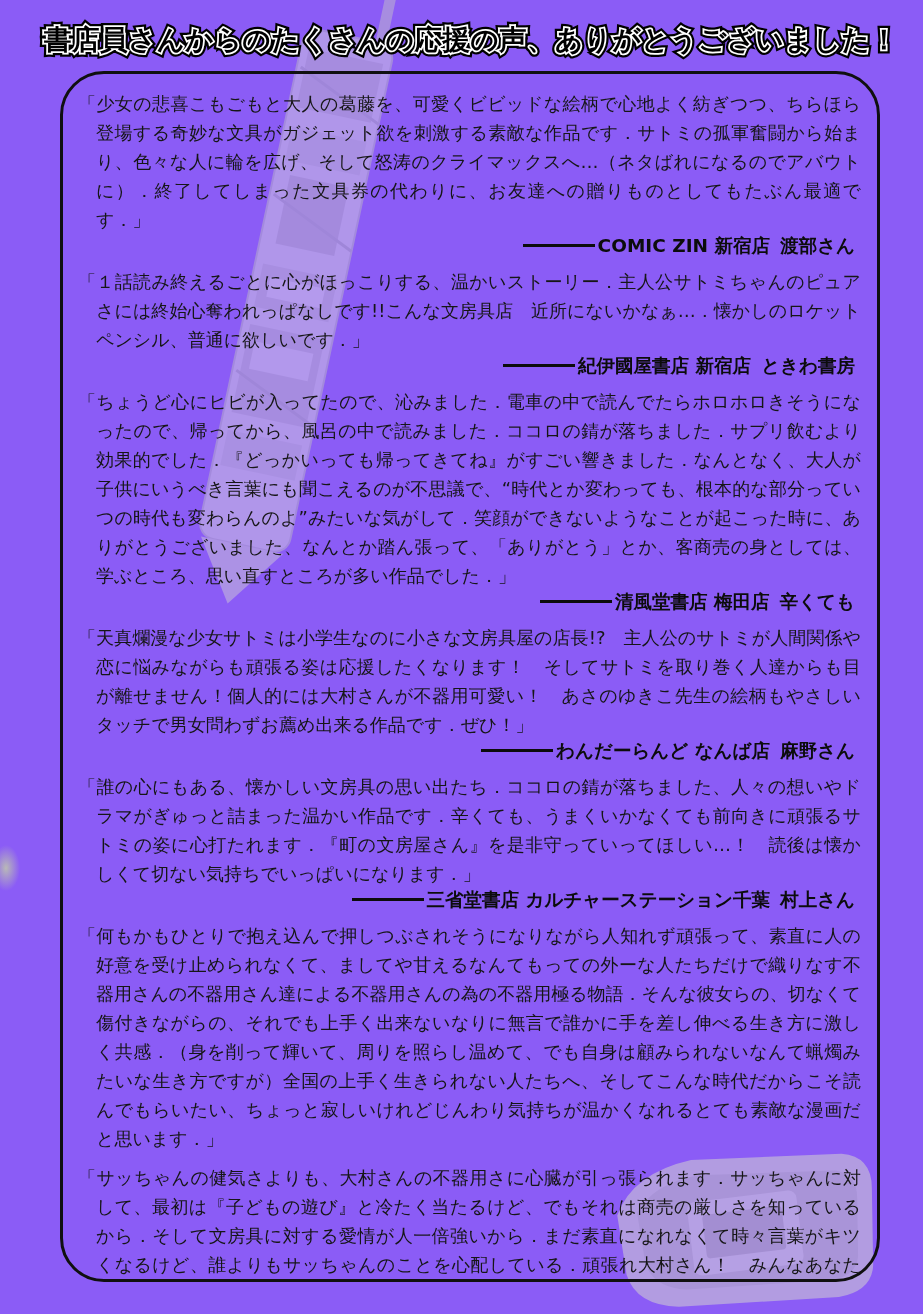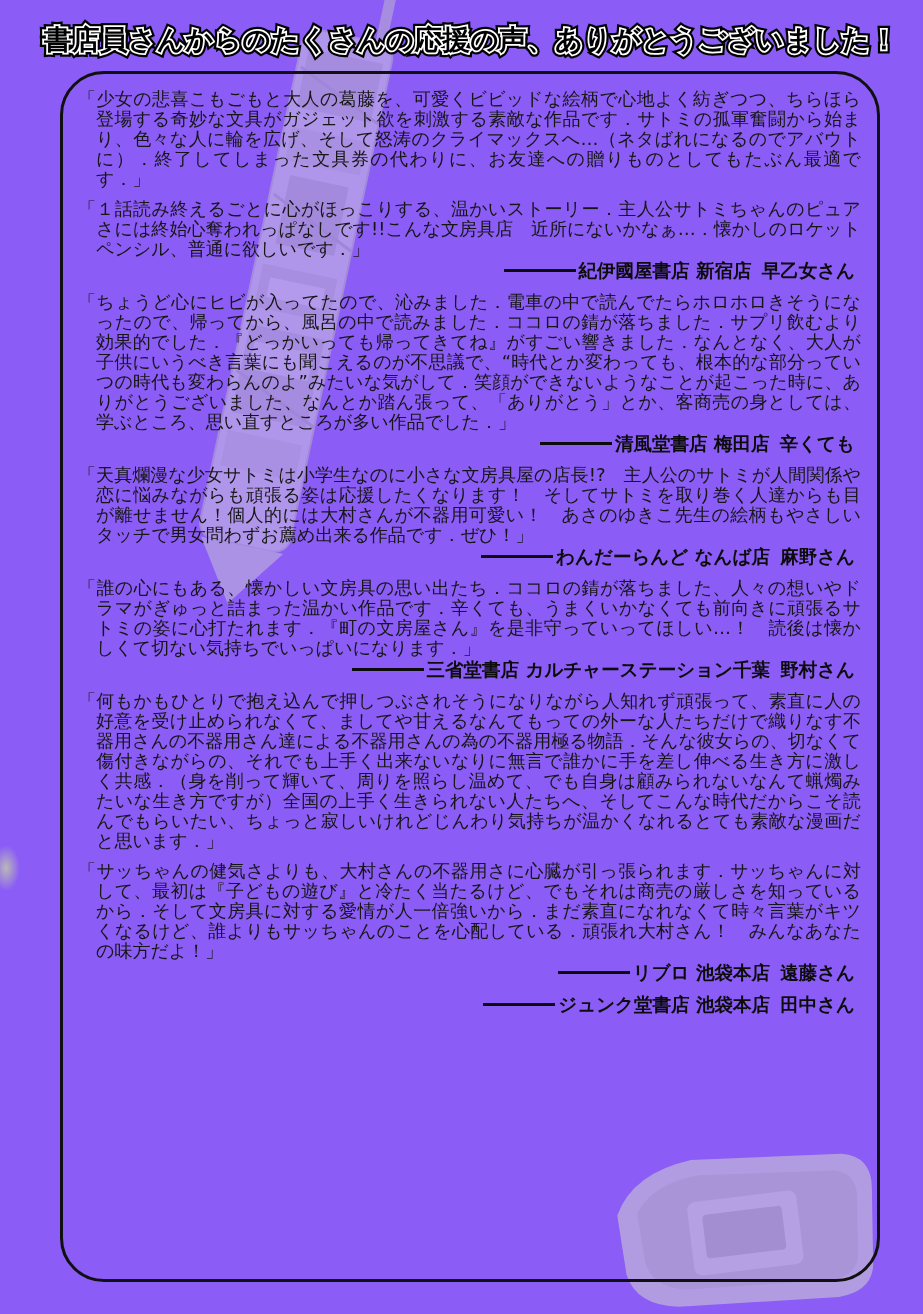--- a/index.html
+++ b/index.html
@@ -41,21 +41,21 @@
   .panel{
     position:absolute;left:60px;top:71px;width:820px;height:1211px;
     border:3.5px solid #101010;border-radius:44px;
     box-sizing:border-box;
     padding:15px 16px 0 15px;
     z-index:1;background:transparent;
     overflow:hidden;
   }
   .quote{
     margin:0;
-    font-size:18px;line-height:20px;color:#161616;
+    font-size:18px;line-height:29px;color:#161616;
     text-align:justify;
     padding-left:1em;text-indent:-1em;
     letter-spacing:0px;
   }
   .attribution{
     text-align:right;font-weight:bold;font-size:18.5px;color:#0c0c0c;
     line-height:22px;margin:1px 6px 0 0;white-space:nowrap;
   }
   .dash{
     display:inline-block;width:72px;height:3.5px;background:#0c0c0c;
@@ -105,41 +105,42 @@
       <span class="t-layer t-outer">書店員さんからのたくさんの応援の声、ありがとうございました！</span>
       <span class="t-layer t-white">書店員さんからのたくさんの応援の声、ありがとうございました！</span>
       <span class="t-layer t-fill">書店員さんからのたくさんの応援の声、ありがとうございました！</span>
     </div>
   </div>
 
   <div class="panel">
 
     <div class="t-block">
       <p class="quote">「少女の悲喜こもごもと大人の葛藤を、可愛くビビッドな絵柄で心地よく紡ぎつつ、ちらほら登場する奇妙な文具がガジェット欲を刺激する素敵な作品です．サトミの孤軍奮闘から始まり、色々な人に輪を広げ、そして怒涛のクライマックスへ…（ネタばれになるのでアバウトに）．終了してしまった文具券の代わりに、お友達への贈りものとしてもたぶん最適です．」</p>
+      <div class="attribution"><span class="dash"></span><span class="attr-source">COMIC ZIN 新宿店</span><span>渡部さん</span></div>
     </div>
 
     <div class="t-block">
       <p class="quote">「１話読み終えるごとに心がほっこりする、温かいストーリー．主人公サトミちゃんのピュアさには終始心奪われっぱなしです!!こんな文房具店　近所にないかなぁ…．懐かしのロケットペンシル、普通に欲しいです．」</p>
-      <div class="attribution"><span class="dash"></span><span class="attr-source">紀伊國屋書店 新宿店</span><span>早乙女さん</span></div>
+      <div class="attribution"><span class="dash"></span><span class="attr-source">紀伊國屋書店 新宿店</span><span>ときわ書房</span></div>
     </div>
 
     <div class="t-block">
       <p class="quote">「ちょうど心にヒビが入ってたので、沁みました．電車の中で読んでたらホロホロきそうになったので、帰ってから、風呂の中で読みました．ココロの錆が落ちました．サプリ飲むより効果的でした．『どっかいっても帰ってきてね』がすごい響きました．なんとなく、大人が子供にいうべき言葉にも聞こえるのが不思議で、“時代とか変わっても、根本的な部分っていつの時代も変わらんのよ”みたいな気がして．笑顔ができないようなことが起こった時に、ありがとうございました、なんとか踏ん張って、「ありがとう」とか、客商売の身としては、学ぶところ、思い直すところが多い作品でした．」</p>
       <div class="attribution"><span class="dash"></span><span class="attr-source">清風堂書店 梅田店</span><span>辛くても</span></div>
     </div>
 
     <div class="t-block">
       <p class="quote">「天真爛漫な少女サトミは小学生なのに小さな文房具屋の店長!?　主人公のサトミが人間関係や恋に悩みながらも頑張る姿は応援したくなります！　そしてサトミを取り巻く人達からも目が離せません！個人的には大村さんが不器用可愛い！　あさのゆきこ先生の絵柄もやさしいタッチで男女問わずお薦め出来る作品です．ぜひ！」</p>
       <div class="attribution"><span class="dash"></span><span class="attr-source">わんだーらんど なんば店</span><span>麻野さん</span></div>
     </div>
 
 
     <div class="t-block">
       <p class="quote">「誰の心にもある、懐かしい文房具の思い出たち．ココロの錆が落ちました、人々の想いやドラマがぎゅっと詰まった温かい作品です．辛くても、うまくいかなくても前向きに頑張るサトミの姿に心打たれます．『町の文房屋さん』を是非守っていってほしい…！　読後は懐かしくて切ない気持ちでいっぱいになります．」</p>
-      <div class="attribution"><span class="dash"></span><span class="attr-source">三省堂書店 カルチャーステーション千葉</span><span>野村さん</span></div>
+      <div class="attribution"><span class="dash"></span><span class="attr-source">三省堂書店 カルチャーステーション千葉</span><span>村上さん</span></div>
     </div>
 
     <div class="t-block">
       <p class="quote">「何もかもひとりで抱え込んで押しつぶされそうになりながら人知れず頑張って、素直に人の好意を受け止められなくて、ましてや甘えるなんてもっての外ーな人たちだけで織りなす不器用さんの不器用さん達による不器用さんの為の不器用極る物語．そんな彼女らの、切なくて傷付きながらの、それでも上手く出来ないなりに無言で誰かに手を差し伸べる生き方に激しく共感．（身を削って輝いて、周りを照らし温めて、でも自身は顧みられないなんて蝋燭みたいな生き方ですが）全国の上手く生きられない人たちへ、そしてこんな時代だからこそ読んでもらいたい、ちょっと寂しいけれどじんわり気持ちが温かくなれるとても素敵な漫画だと思います．」</p>
     </div>
 
     <div class="t-block">
       <p class="quote">「サッちゃんの健気さよりも、大村さんの不器用さに心臓が引っ張られます．サッちゃんに対して、最初は『子どもの遊び』と冷たく当たるけど、でもそれは商売の厳しさを知っているから．そして文房具に対する愛情が人一倍強いから．まだ素直になれなくて時々言葉がキツくなるけど、誰よりもサッちゃんのことを心配している．頑張れ大村さん！　みんなあなたの味方だよ！」</p>
       <div class="attribution"><span class="dash"></span><span class="attr-source">リブロ 池袋本店</span><span>遠藤さん</span></div>
     </div>

